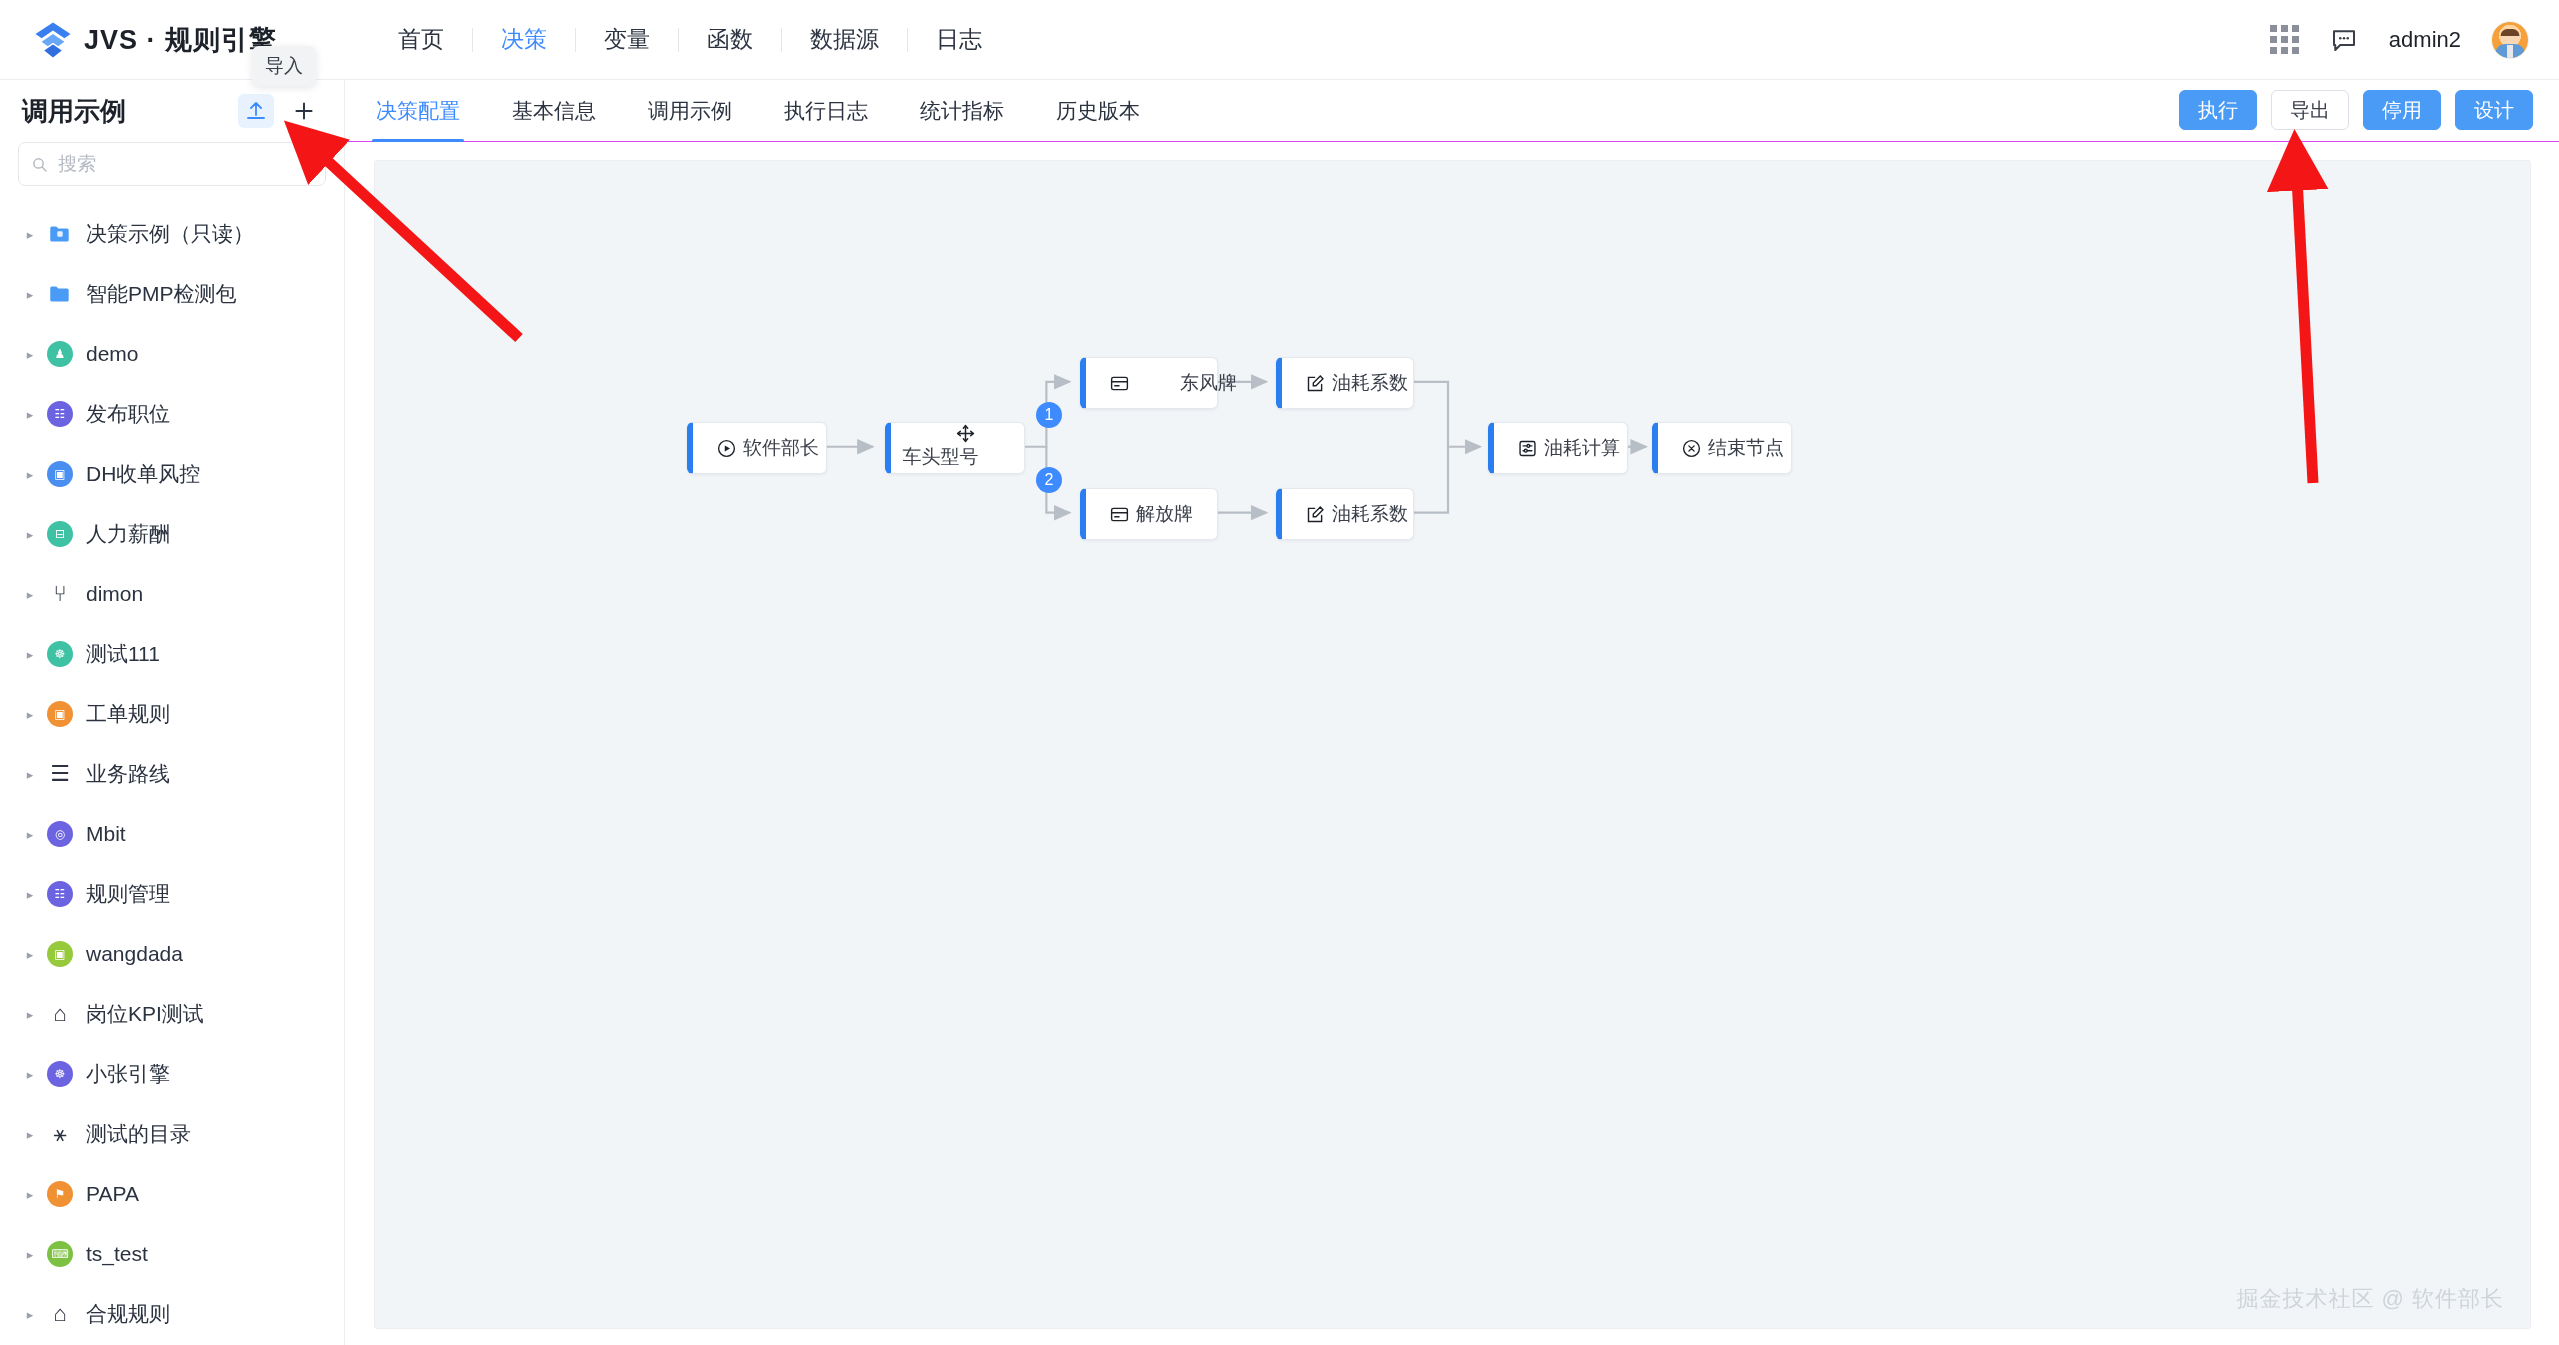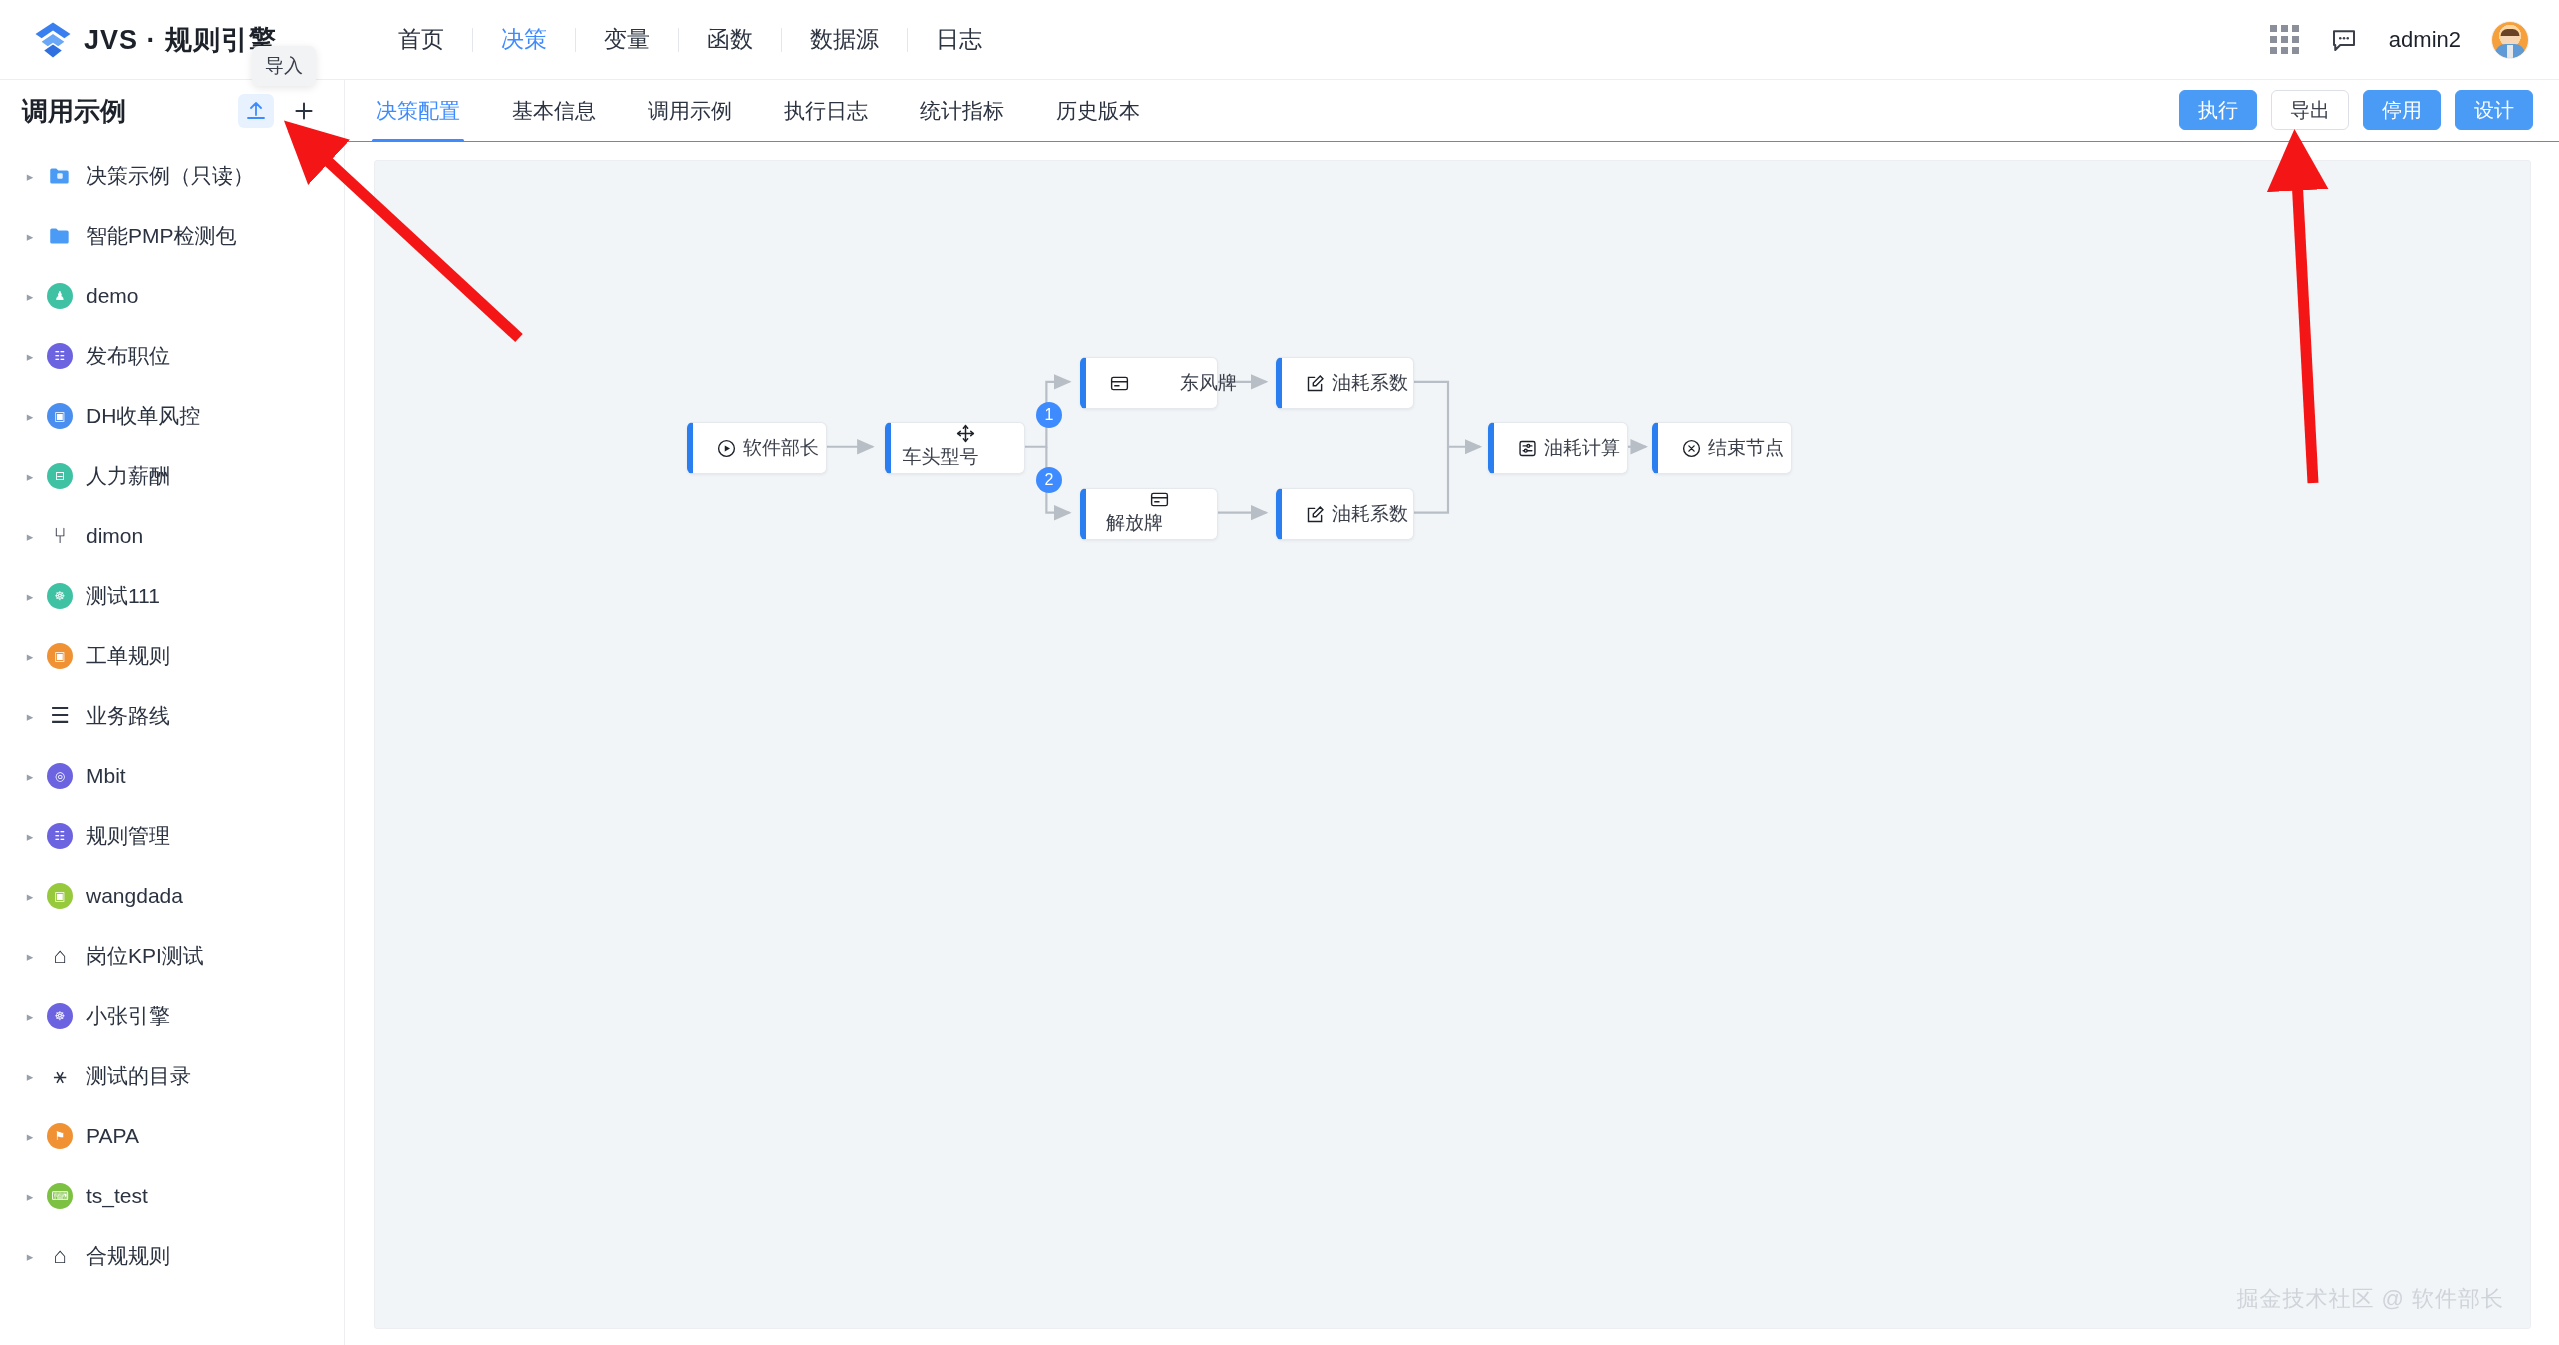--- a/index.html
+++ b/index.html
@@ -242,20 +242,29 @@
           </svg>
         </div>
         <div class="icon-btn">
           <svg width="26" height="26" viewBox="0 0 24 24" stroke="#2b3240" stroke-width="1.8">
             <path d="M12 5 V19 M5 12 H19" stroke-linecap="round"></path>
           </svg>
         </div>
       </div>
     </div>
 
+    <div class="search-wrap">
+      <div class="search-box">
+        <svg width="19" height="19" viewBox="0 0 24 24" fill="none" stroke="#b4b9c2" stroke-width="2">
+          <circle cx="10.5" cy="10.5" r="6.5"></circle>
+            <path d="M15.5 15.5 L21 21" stroke-linecap="round"></path>
+        </svg>
+        <input type="text" placeholder="搜索" style="">
+      </div>
+    </div>
 
     <div class="tree">
         <div class="tree-item">
           <span class="caret">▸</span>
           <span class="tinyicon">
             <svg width="26" height="26" viewBox="0 0 24 24">
               <path d="M3 6.5a1.5 1.5 0 0 1 1.5-1.5h4l2 2h8A1.5 1.5 0 0 1 20 8.5v9A1.5 1.5 0 0 1 18.5 19h-14A1.5 1.5 0 0 1 3 17.5z" fill="#4a9bf5"></path>
               <rect x="9.5" y="9.5" width="5" height="5" rx="1" fill="#fff" opacity=".85"></rect>
             </svg>
           </span>
@@ -455,21 +464,21 @@
         <div class="node" style="left:705px; top:196px; width:138px;gap:44px;">
           <span class="nicon">
             <svg width="21" height="21" viewBox="0 0 24 24" fill="none" stroke="#1d2129" stroke-width="1.6">
               <rect x="3" y="5" width="18" height="14" rx="2"></rect>
                 <path d="M3 10 H21 M6 14.5 H12"></path>
             </svg>
           </span>
           <span class="nlabel">东风牌</span>
         </div>
 
-        <div class="node" style="left:705px; top:327px; width:138px;flex-direction:column;">
+        <div class="node" style="left:705px; top:327px; width:138px;">
           <span class="nicon">
             <svg width="21" height="21" viewBox="0 0 24 24" fill="none" stroke="#1d2129" stroke-width="1.6">
               <rect x="3" y="5" width="18" height="14" rx="2"></rect>
                 <path d="M3 10 H21 M6 14.5 H12"></path>
             </svg>
           </span>
           <span class="nlabel">解放牌</span>
         </div>
 
         <div class="node" style="left:901px; top:196px; width:138px;">

